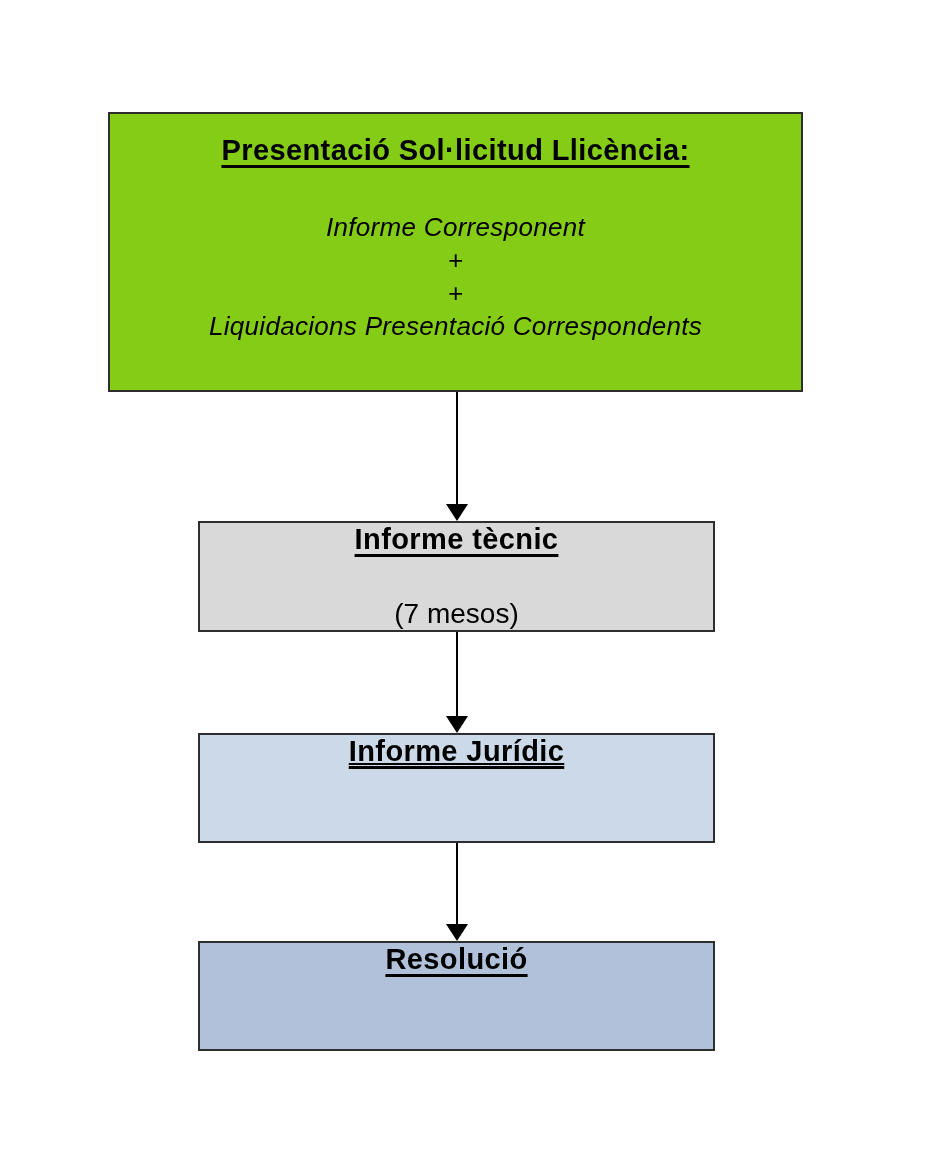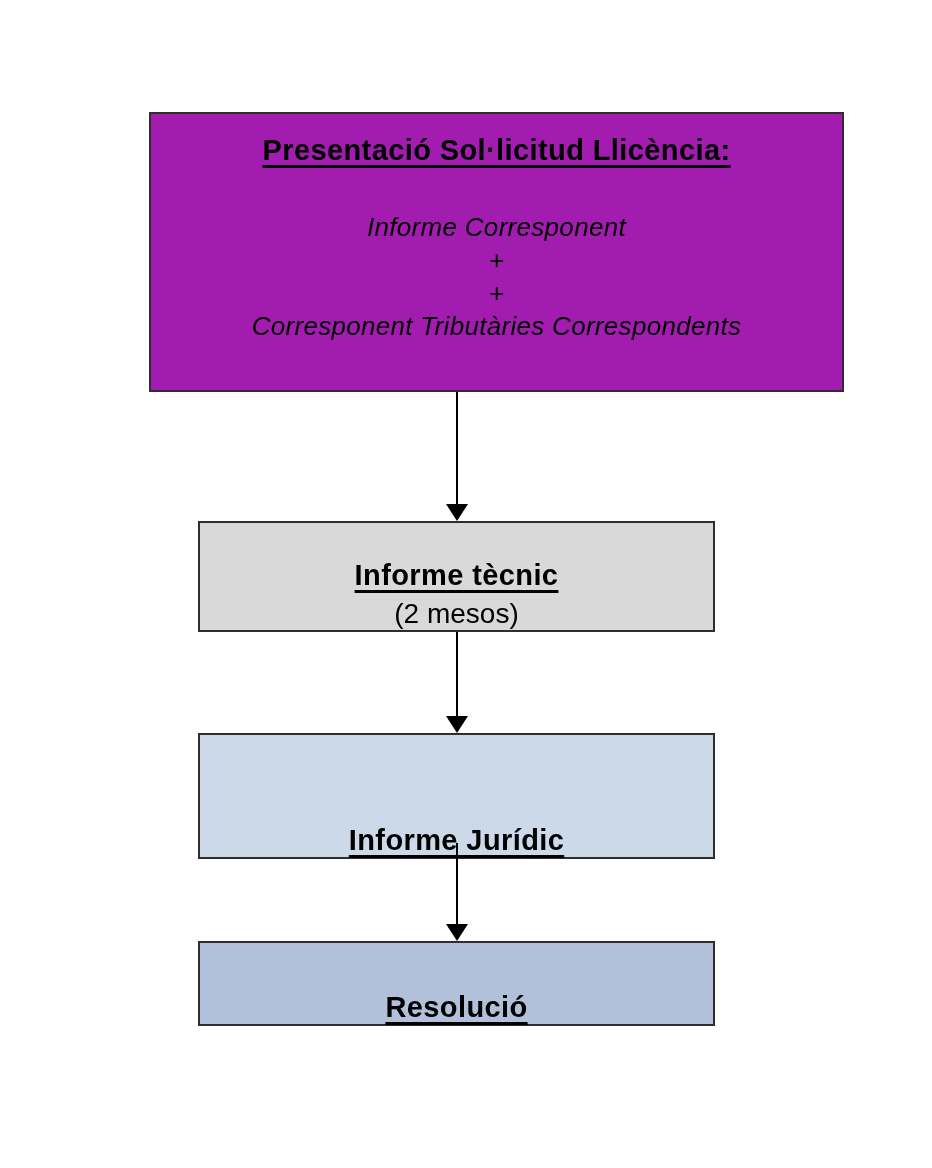--- a/index.html
+++ b/index.html
@@ -16,21 +16,21 @@
     color: #000000;
     overflow: hidden;
   }
   .box {
     position: absolute;
     box-sizing: border-box;
     border: 2px solid #2e2e2e;
     display: flex;
     flex-direction: column;
     align-items: center;
-    justify-content: flex-end;
+    justify-content: space-between;
     text-align: center;
   }
   .box-title {
     font-weight: bold;
     font-size: 29px;
     letter-spacing: 0.4px;
     text-decoration: underline;
     text-decoration-thickness: 3px;
     text-underline-offset: 5px;
     white-space: nowrap;
@@ -46,22 +46,22 @@
   }
   .box-presentacio .items {
     margin-top: 44px;
     font-style: italic;
     font-size: 26px;
     line-height: 33px;
     letter-spacing: 0.3px;
   }
   
   .box-informe-tecnic  { left: 198px; top: 521px; width: 517px; height: 111px; }
-  .box-informe-juridic { left: 198px; top: 733px; width: 517px; height: 126px; }
-  .box-resolucio       { left: 198px; top: 941px; width: 517px; height: 85px; }
+  .box-informe-juridic { left: 198px; top: 733px; width: 517px; height: 110px; text-decoration: underline; }
+  .box-resolucio       { left: 198px; top: 941px; width: 517px; height: 110px; }
   .box-subtitle {
     font-size: 28px;
     margin-top: 6px;
   }
   
   .arrow {
     position: absolute;
     width: 24px;
     display: flex;
     flex-direction: column;
@@ -81,38 +81,38 @@
   }
   .arrow-1 { left: 445px; top: 392px; height: 129px; }
   .arrow-2 { left: 445px; top: 632px; height: 101px; }
   .arrow-3 { left: 445px; top: 843px; height: 98px; }
 </style>
 </head>
 <body>
 
 <div class="canvas">
 
-  <div class="box box-presentacio" style="background-color: #a21caf; margin-left: 41px;">
+  <div class="box box-presentacio" style="background-color: #84cc16;">
     <div class="box-title">Presentació Sol·licitud Llicència:</div>
     <div class="items">
       <div class="item">Informe Corresponent</div>
       <div class="item">+</div>
       <div class="item">+</div>
-      <div class="item">Corresponent Tributàries Correspondents</div>
+      <div class="item">Liquidacions Presentació Correspondents</div>
     </div>
   </div>
 
   <div class="arrow arrow-1">
     <div class="arrow-line"></div>
     <div class="arrow-head"></div>
   </div>
 
   <div class="box box-informe-tecnic" style="background-color: rgb(217, 217, 217);">
     <div class="box-title">Informe tècnic</div>
-    <div class="box-subtitle">(2 mesos)</div>
+    <div class="box-subtitle">(7 mesos)</div>
   </div>
 
   <div class="arrow arrow-2">
     <div class="arrow-line"></div>
     <div class="arrow-head"></div>
   </div>
 
   <div class="box box-informe-juridic" style="background-color: rgb(204, 217, 232);">
     <div class="box-title">Informe Jurídic</div>
   </div>

